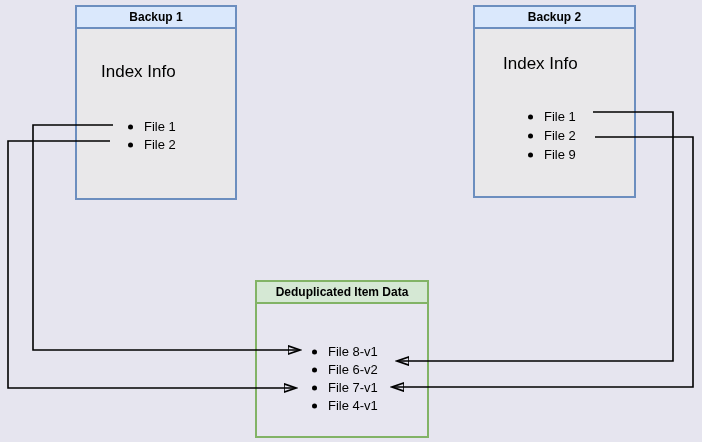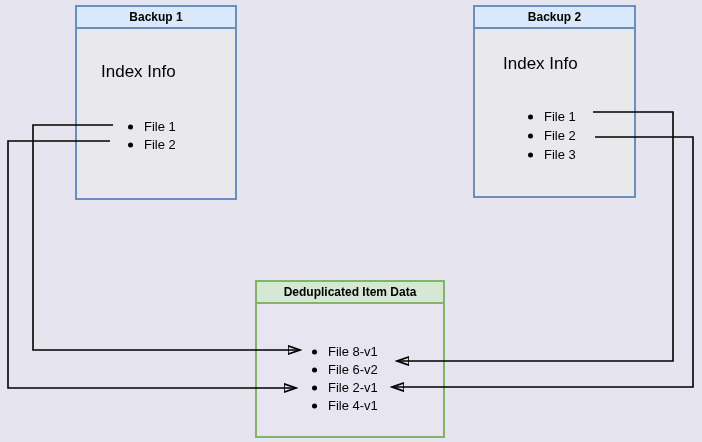--- a/index.html
+++ b/index.html
@@ -52,21 +52,21 @@
   }
   
   #box-backup1{left:75px;top:5px;width:162px;height:195px;}
   #box-backup1 .index-info{left:24px;top:56px;}
   #box-backup1 ul.file-list{left:51px;top:111px;line-height:18px;}
 
   #box-backup2{left:473px;top:5px;width:163px;height:193px;}
   #box-backup2 .index-info{left:28px;top:48px;}
   #box-backup2 ul.file-list{left:53px;top:100px;line-height:19px;}
 
-  #box-dedup{left:255px;top:280px;width:190px;height:158px;}
+  #box-dedup{left:255px;top:280px;width:174px;height:158px;}
   #box-dedup ul.file-list{left:55px;top:61px;line-height:18px;}
 
   #connector-overlay{
     position:absolute;left:0;top:0;
     width:702px;height:442px;
     pointer-events:none;
     z-index:5;
   }
   #connector-overlay path{
     fill:none;
@@ -91,32 +91,32 @@
   </div>
 
   <div class="box" id="box-backup2" style="border-color: rgb(108, 142, 191); background: rgb(233, 232, 234);">
     <div class="hdr" style="background: rgb(218, 232, 252); border-bottom-color: rgb(108, 142, 191);">
       <span>Backup 2</span>
     </div>
     <div class="index-info">Index Info</div>
     <ul class="file-list">
       <li>File 1</li>
       <li>File 2</li>
-      <li>File 3</li>
+      <li>File 9</li>
     </ul>
   </div>
 
   <div class="box" id="box-dedup" style="border-color: rgb(130, 179, 102); background: rgb(231, 230, 240);">
     <div class="hdr" style="background: rgb(213, 232, 212); border-bottom-color: rgb(130, 179, 102);">
       <span>Deduplicated Item Data</span>
     </div>
     <ul class="file-list">
       <li>File 8-v1</li>
       <li>File 6-v2</li>
-      <li>File 2-v1</li>
+      <li>File 7-v1</li>
       <li>File 4-v1</li>
     </ul>
   </div>
 
   <svg id="connector-overlay" viewBox="0 0 702 442" xmlns="http://www.w3.org/2000/svg">
     <defs>
       <marker id="arrowhead" markerUnits="userSpaceOnUse" markerWidth="14" markerHeight="11" refX="12" refY="5" orient="auto">
         <path d="M0,0.8 L12,5 L0,9.2 Z" fill="#000" stroke="none"></path>
       </marker>
     </defs>

